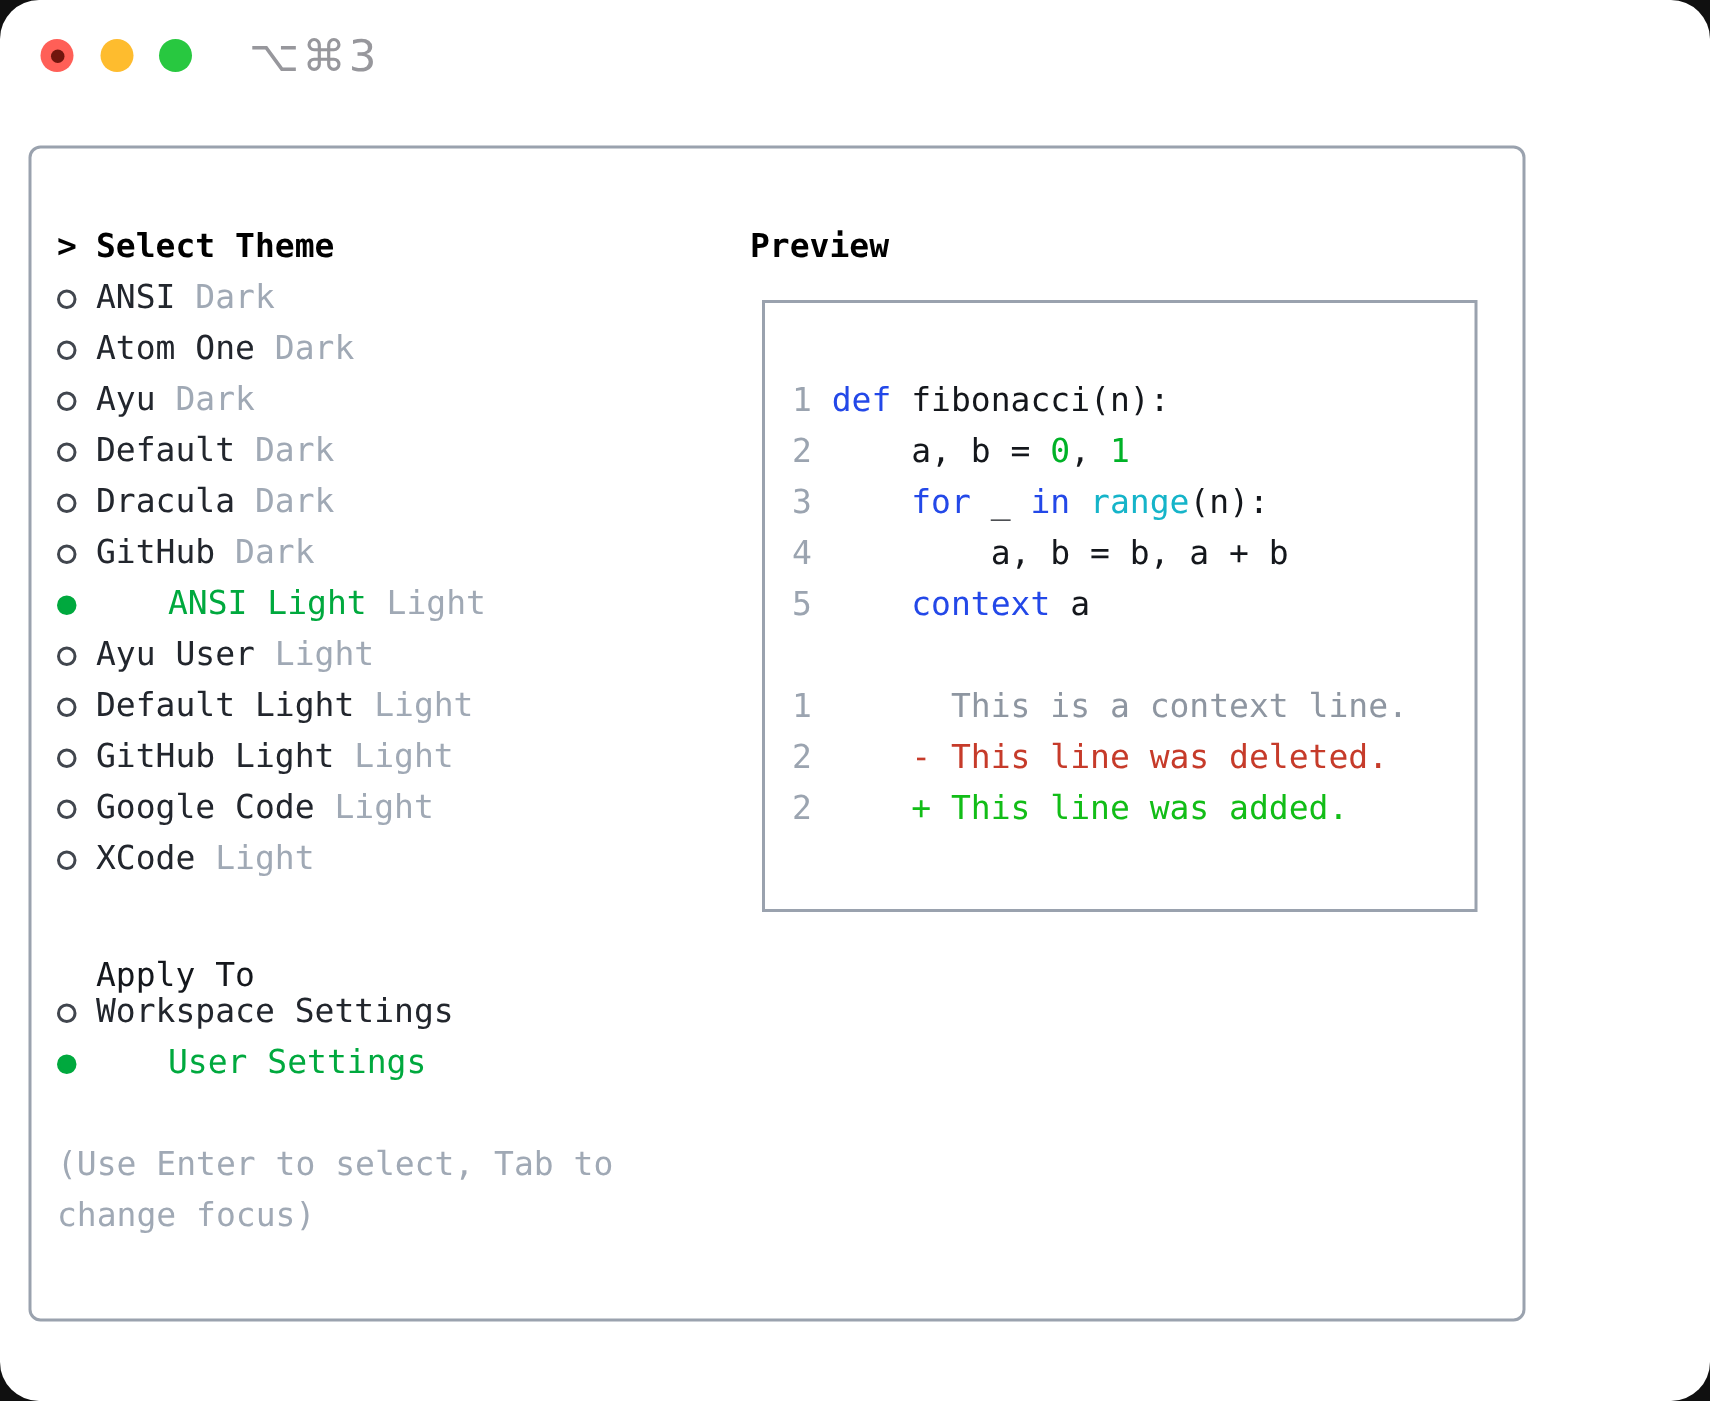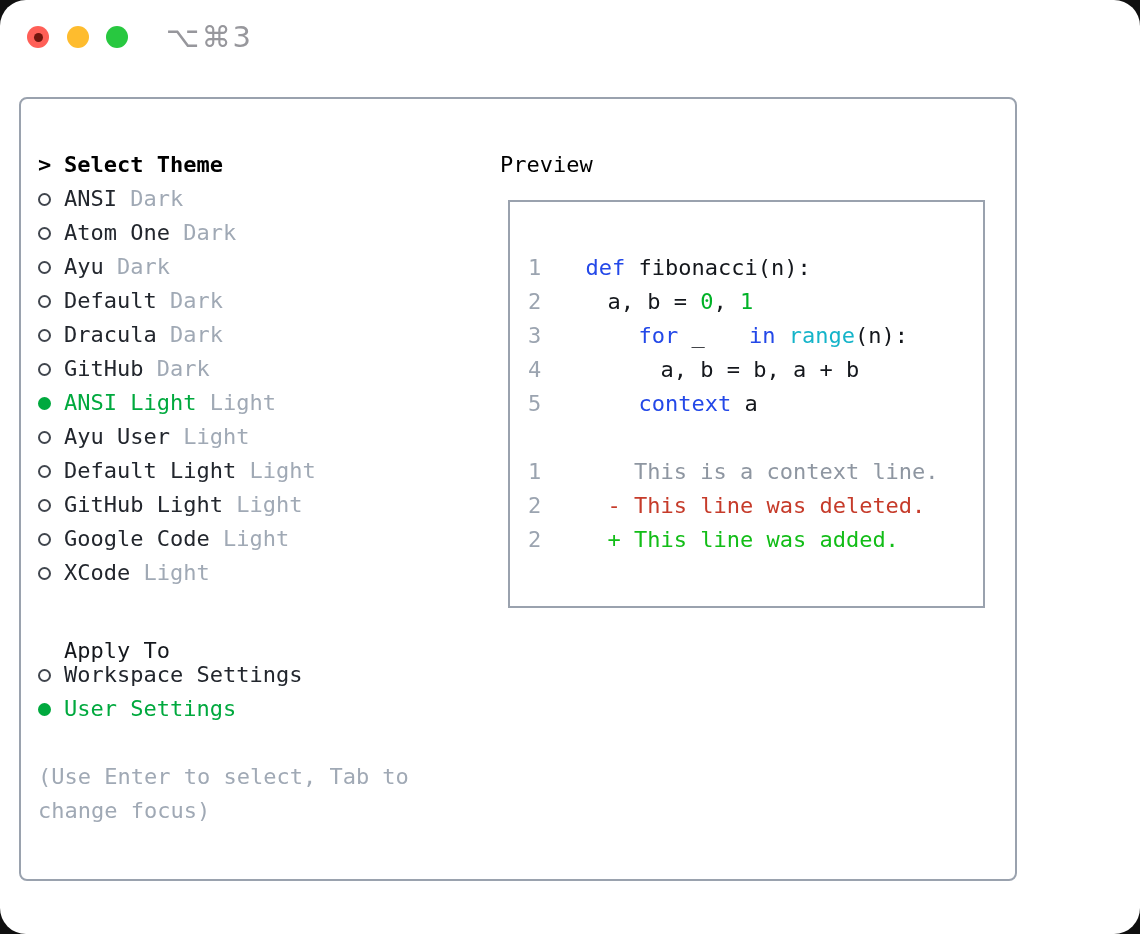--- a/index.html
+++ b/index.html
@@ -15,34 +15,34 @@
     font-size:29px;font-weight:500;letter-spacing:2px;color:var(--shortcut-gray);}
   
   .window{position:absolute;left:19px;top:97px;width:994px;height:780px;background:var(--screen-bg,#fff);
     border:2px solid var(--window-border);border-radius:8px;}
   .left-col{position:absolute;left:17px;top:49px;}
   .row{display:flex;align-items:center;height:34px;}
   .slot{width:26px;height:34px;display:flex;align-items:center;flex:none;}
   .t{white-space:pre;line-height:34px;}
   .hdr{font-weight:bold;color:var(--heading,#000);}
   .name{color:var(--text-dark);}
-  .name.sel{color:var(--accent-green);}
+  .name.sel{color:var(--accent-green);margin-left:48px;}
   .variant{color:var(--dim-gray);}
   .radio{width:13px;height:13px;box-sizing:border-box;border:2px solid var(--radio-outline);border-radius:50%;}
   .radio.filled{background:var(--accent-green);border-color:var(--accent-green);}
   .spacer{height:34px;}
   .hint{color:var(--dim-gray);}
   
-  .preview-title{position:absolute;left:479px;top:49px;height:34px;line-height:34px;font-weight:normal;color:var(--heading,#000);text-align:right;}
+  .preview-title{position:absolute;left:479px;top:49px;height:34px;line-height:34px;font-weight:bold;color:var(--heading,#000);text-align:right;}
   .preview-pane{position:absolute;left:487px;top:101px;width:473px;height:404px;border:2px solid var(--window-border);background:var(--screen-bg,#fff);}
   .code{position:absolute;left:18px;top:49px;}
   .code-line{height:34px;line-height:34px;white-space:pre;}
   .linenum{color:var(--line-number);}
   .seg-p{color:var(--code-text);}
-  .seg-kw{color:var(--keyword-blue);margin-left:31px;}
+  .seg-kw{color:var(--keyword-blue);}
   .seg-fn{color:var(--function-cyan);}
   .seg-g{color:var(--code-green);}
   .seg-ctx{color:var(--context-gray);}
   .seg-del{color:var(--del-red);}
   .seg-add{color:var(--add-green);}
   .apply-label{color:var(--code-text);margin-top:20px;}
 </style>
 </head>
 <body>
 

